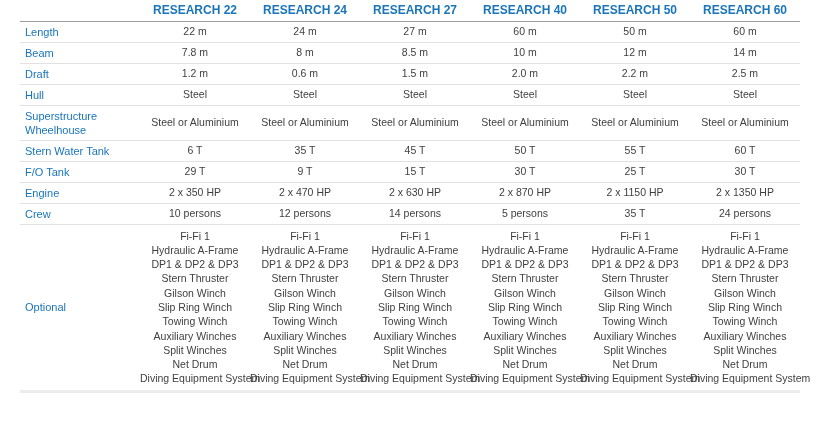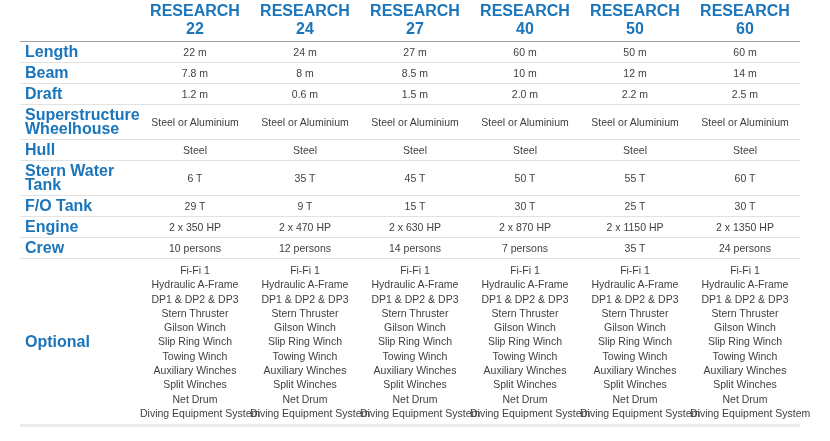--- a/index.html
+++ b/index.html
@@ -14,34 +14,34 @@
     border-collapse: collapse;
     table-layout: fixed;
     margin-left: 20px;
     margin-top: 0;
     width: 780px;
   }
   col.c-label { width: 120px; }
   col.c-data  { width: 110px; }
   thead th {
     height: 21px;
-    font-size: 16px;
+    font-size: 12px;
     font-weight: bold;
     color: #1a75bb;
     text-align: center;
     vertical-align: middle;
     padding: 2px 0 3px 0;
   }
   thead tr { border-bottom: 1px solid #9e9e9e; }
   tbody tr { border-bottom: 1px solid #e2e2e2; }
   tbody tr:last-child { border-bottom: 3px solid #ececec; }
   tbody td { height: 20px; vertical-align: middle; }
   td.label {
-    font-size: 16px;
-    font-weight: bold;
+    font-size: 11px;
+    font-weight: normal;
     color: #1a75bb;
     text-align: left;
     padding: 3px 2px 3px 5px;
     white-space: pre-line;
     line-height: 14px;
     margin-top: 32px;
   }
   td.val {
     font-size: 10.5px;
     color: #3f3f3f;
@@ -102,37 +102,37 @@
         <tr>
           <td class="label">Draft</td>
           <td class="val">1.2 m</td>
           <td class="val">0.6 m</td>
           <td class="val">1.5 m</td>
           <td class="val">2.0 m</td>
           <td class="val">2.2 m</td>
           <td class="val">2.5 m</td>
         </tr>
         <tr>
+          <td class="label">Hull</td>
+          <td class="val">Steel</td>
+          <td class="val">Steel</td>
+          <td class="val">Steel</td>
+          <td class="val">Steel</td>
+          <td class="val">Steel</td>
+          <td class="val">Steel</td>
+        </tr>
+        <tr>
           <td class="label">Superstructure
 Wheelhouse</td>
           <td class="val">Steel or Aluminium</td>
           <td class="val">Steel or Aluminium</td>
           <td class="val">Steel or Aluminium</td>
           <td class="val">Steel or Aluminium</td>
           <td class="val">Steel or Aluminium</td>
           <td class="val">Steel or Aluminium</td>
-        </tr>
-        <tr>
-          <td class="label">Hull</td>
-          <td class="val">Steel</td>
-          <td class="val">Steel</td>
-          <td class="val">Steel</td>
-          <td class="val">Steel</td>
-          <td class="val">Steel</td>
-          <td class="val">Steel</td>
         </tr>
         <tr>
           <td class="label">Stern Water Tank</td>
           <td class="val">6 T</td>
           <td class="val">35 T</td>
           <td class="val">45 T</td>
           <td class="val">50 T</td>
           <td class="val">55 T</td>
           <td class="val">60 T</td>
         </tr>
@@ -152,21 +152,21 @@
           <td class="val">2 x 630 HP</td>
           <td class="val">2 x 870 HP</td>
           <td class="val">2 x 1150 HP</td>
           <td class="val">2 x 1350 HP</td>
         </tr>
         <tr>
           <td class="label">Crew</td>
           <td class="val">10 persons</td>
           <td class="val">12 persons</td>
           <td class="val">14 persons</td>
-          <td class="val">7 persons</td>
+          <td class="val">5 persons</td>
           <td class="val">35 T</td>
           <td class="val">24 persons</td>
         </tr>
         <tr>
           <td class="label">Optional</td>
           <td class="val multiline">Fi-Fi 1
 Hydraulic A-Frame
 DP1 &amp; DP2 &amp; DP3
 Stern Thruster
 Gilson Winch

